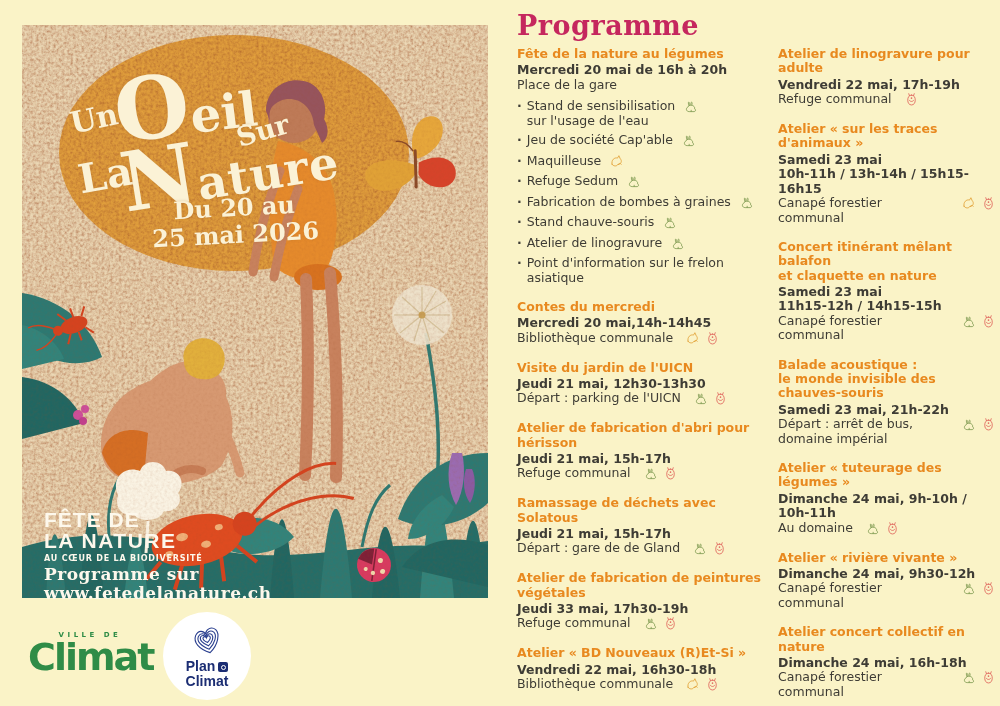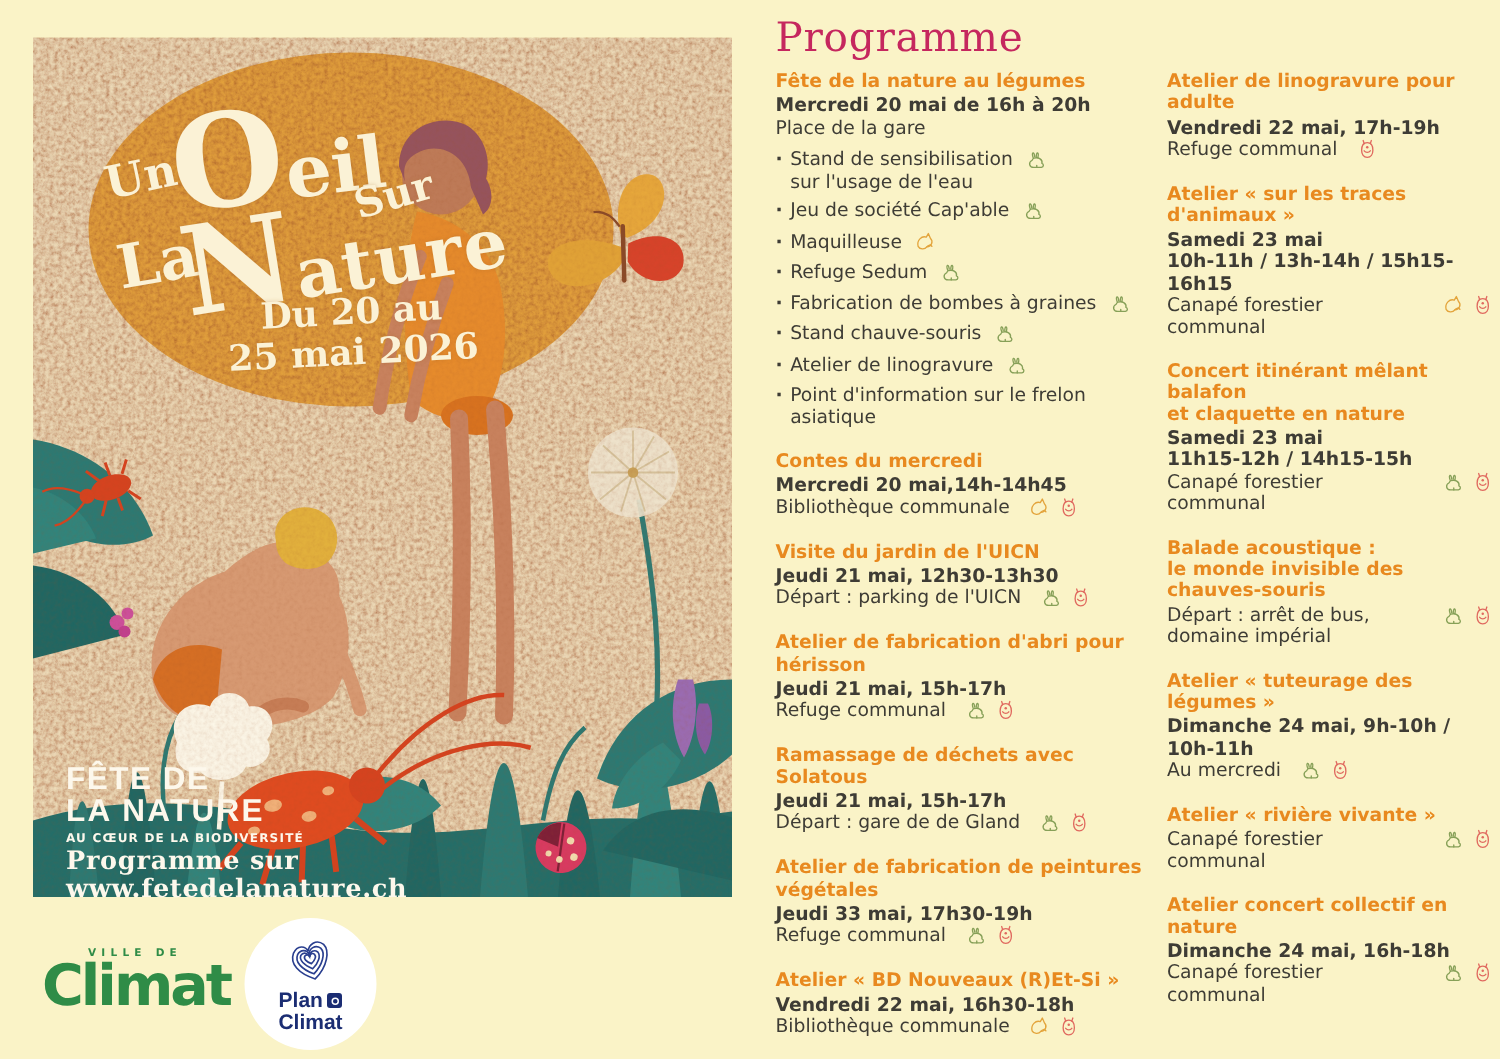--- a/index.html
+++ b/index.html
@@ -38,21 +38,21 @@
   .gland .gname{font-size:38px;font-weight:bold;letter-spacing:-2px;line-height:.9}
   .pc{position:absolute;left:163px;top:612px;width:88px;height:88px;border-radius:50%;background:#ffffff;
       display:flex;flex-direction:column;align-items:center;justify-content:center}
   .pc svg{width:40px;height:34px;margin-bottom:2px}
   .pc-text{font-weight:bold;font-size:14px;color:#1b2d73;line-height:1.05;text-align:center;font-family:"Liberation Sans",sans-serif}
   .pc-sq{display:inline-block;width:10px;height:10px;background:#1b2d73;border-radius:2px;margin-left:3px;vertical-align:-1px;position:relative}
   .pc-sq::after{content:"";position:absolute;inset:2.5px;border:1px solid #fff;border-radius:50%}
 
   
   .prog-heading{position:absolute;left:517px;top:10px;margin:0;
-    font-family:"DejaVu Serif","Liberation Serif",serif;font-weight:normal;font-size:27px;color:#c5275e;letter-spacing:.5px}
+    font-family:"DejaVu Serif","Liberation Serif",serif;font-weight:bold;font-size:27px;color:#c5275e;letter-spacing:.5px}
   .col{position:absolute;top:47px;font-size:12.5px;color:#3e3c35}
   #col-0{left:517px;width:260px}
   #col-1{left:778px;width:218px}
   .event{margin-bottom:15px}
   .ev-title{color:#e8891f;font-weight:bold;line-height:1.14;margin-bottom:2px}
   .ev-line{line-height:1.16;display:flex;align-items:flex-start}
   .ev-line.bold{font-weight:bold}
   .icons{display:inline-flex;gap:5px;margin-left:12px;align-items:center}
   .icn{display:inline-block}
   .icn svg{display:block;width:100%;height:100%}
@@ -560,20 +560,23 @@
                 <path d="M8 5.5 L7 2.5 M14 5.5 L15 2.5"></path>
                 <circle cx="11" cy="9" r="1.2" fill="#e0695f" stroke="none"></circle>
                 <path d="M8 12.5 C9.5 14.5 12.5 14.5 14 12.5"></path>
               </svg>
             </span>
           </span>
         </div>
       </div>
       <div class="event">
         <div class="ev-title">Balade acoustique :<br>le monde invisible des chauves-souris</div>
+        <div class="ev-line bold">
+          <span>Samedi 23 mai, 21h-22h</span>
+        </div>
         <div class="ev-line">
           <span>Départ : arrêt de bus, domaine impérial</span>
           <span class="icons">
             <span class="icn" style="width:15px;height:15px">
               <svg viewBox="0 0 22 22" fill="none" stroke="#87a058" stroke-width="1.3" stroke-linecap="round" stroke-linejoin="round">
                 <path d="M8.5 9 C6.5 3.5 9.5 2.5 10 8 M11.5 8 C11.5 2.5 14.5 3.5 13 9"></path>
                 <path d="M9 9.5 C14 8 18 11 17 14.5 C19 15 19 18 16.5 18.5 L9 18.5 C4.5 18.5 3.5 13.5 7.5 11.5 C8 10.5 8.5 9.8 9 9.5 Z"></path>
                 <path d="M12 18.5 L12 16.5"></path>
               </svg>
             </span>
@@ -587,21 +590,21 @@
             </span>
           </span>
         </div>
       </div>
       <div class="event">
         <div class="ev-title">Atelier « tuteurage des légumes »</div>
         <div class="ev-line bold">
           <span>Dimanche 24 mai, 9h-10h / 10h-11h</span>
         </div>
         <div class="ev-line">
-          <span>Au mercredi</span>
+          <span>Au domaine</span>
           <span class="icons">
             <span class="icn" style="width:15px;height:15px">
               <svg viewBox="0 0 22 22" fill="none" stroke="#87a058" stroke-width="1.3" stroke-linecap="round" stroke-linejoin="round">
                 <path d="M8.5 9 C6.5 3.5 9.5 2.5 10 8 M11.5 8 C11.5 2.5 14.5 3.5 13 9"></path>
                 <path d="M9 9.5 C14 8 18 11 17 14.5 C19 15 19 18 16.5 18.5 L9 18.5 C4.5 18.5 3.5 13.5 7.5 11.5 C8 10.5 8.5 9.8 9 9.5 Z"></path>
                 <path d="M12 18.5 L12 16.5"></path>
               </svg>
             </span>
             <span class="icn" style="width:15px;height:15px">
               <svg viewBox="0 0 22 22" fill="none" stroke="#e0695f" stroke-width="1.3" stroke-linecap="round" stroke-linejoin="round">
@@ -609,20 +612,23 @@
                 <path d="M8 5.5 L7 2.5 M14 5.5 L15 2.5"></path>
                 <circle cx="11" cy="9" r="1.2" fill="#e0695f" stroke="none"></circle>
                 <path d="M8 12.5 C9.5 14.5 12.5 14.5 14 12.5"></path>
               </svg>
             </span>
           </span>
         </div>
       </div>
       <div class="event">
         <div class="ev-title">Atelier « rivière vivante »</div>
+        <div class="ev-line bold">
+          <span>Dimanche 24 mai, 9h30-12h</span>
+        </div>
         <div class="ev-line">
           <span>Canapé forestier communal</span>
           <span class="icons">
             <span class="icn" style="width:15px;height:15px">
               <svg viewBox="0 0 22 22" fill="none" stroke="#87a058" stroke-width="1.3" stroke-linecap="round" stroke-linejoin="round">
                 <path d="M8.5 9 C6.5 3.5 9.5 2.5 10 8 M11.5 8 C11.5 2.5 14.5 3.5 13 9"></path>
                 <path d="M9 9.5 C14 8 18 11 17 14.5 C19 15 19 18 16.5 18.5 L9 18.5 C4.5 18.5 3.5 13.5 7.5 11.5 C8 10.5 8.5 9.8 9 9.5 Z"></path>
                 <path d="M12 18.5 L12 16.5"></path>
               </svg>
             </span>

